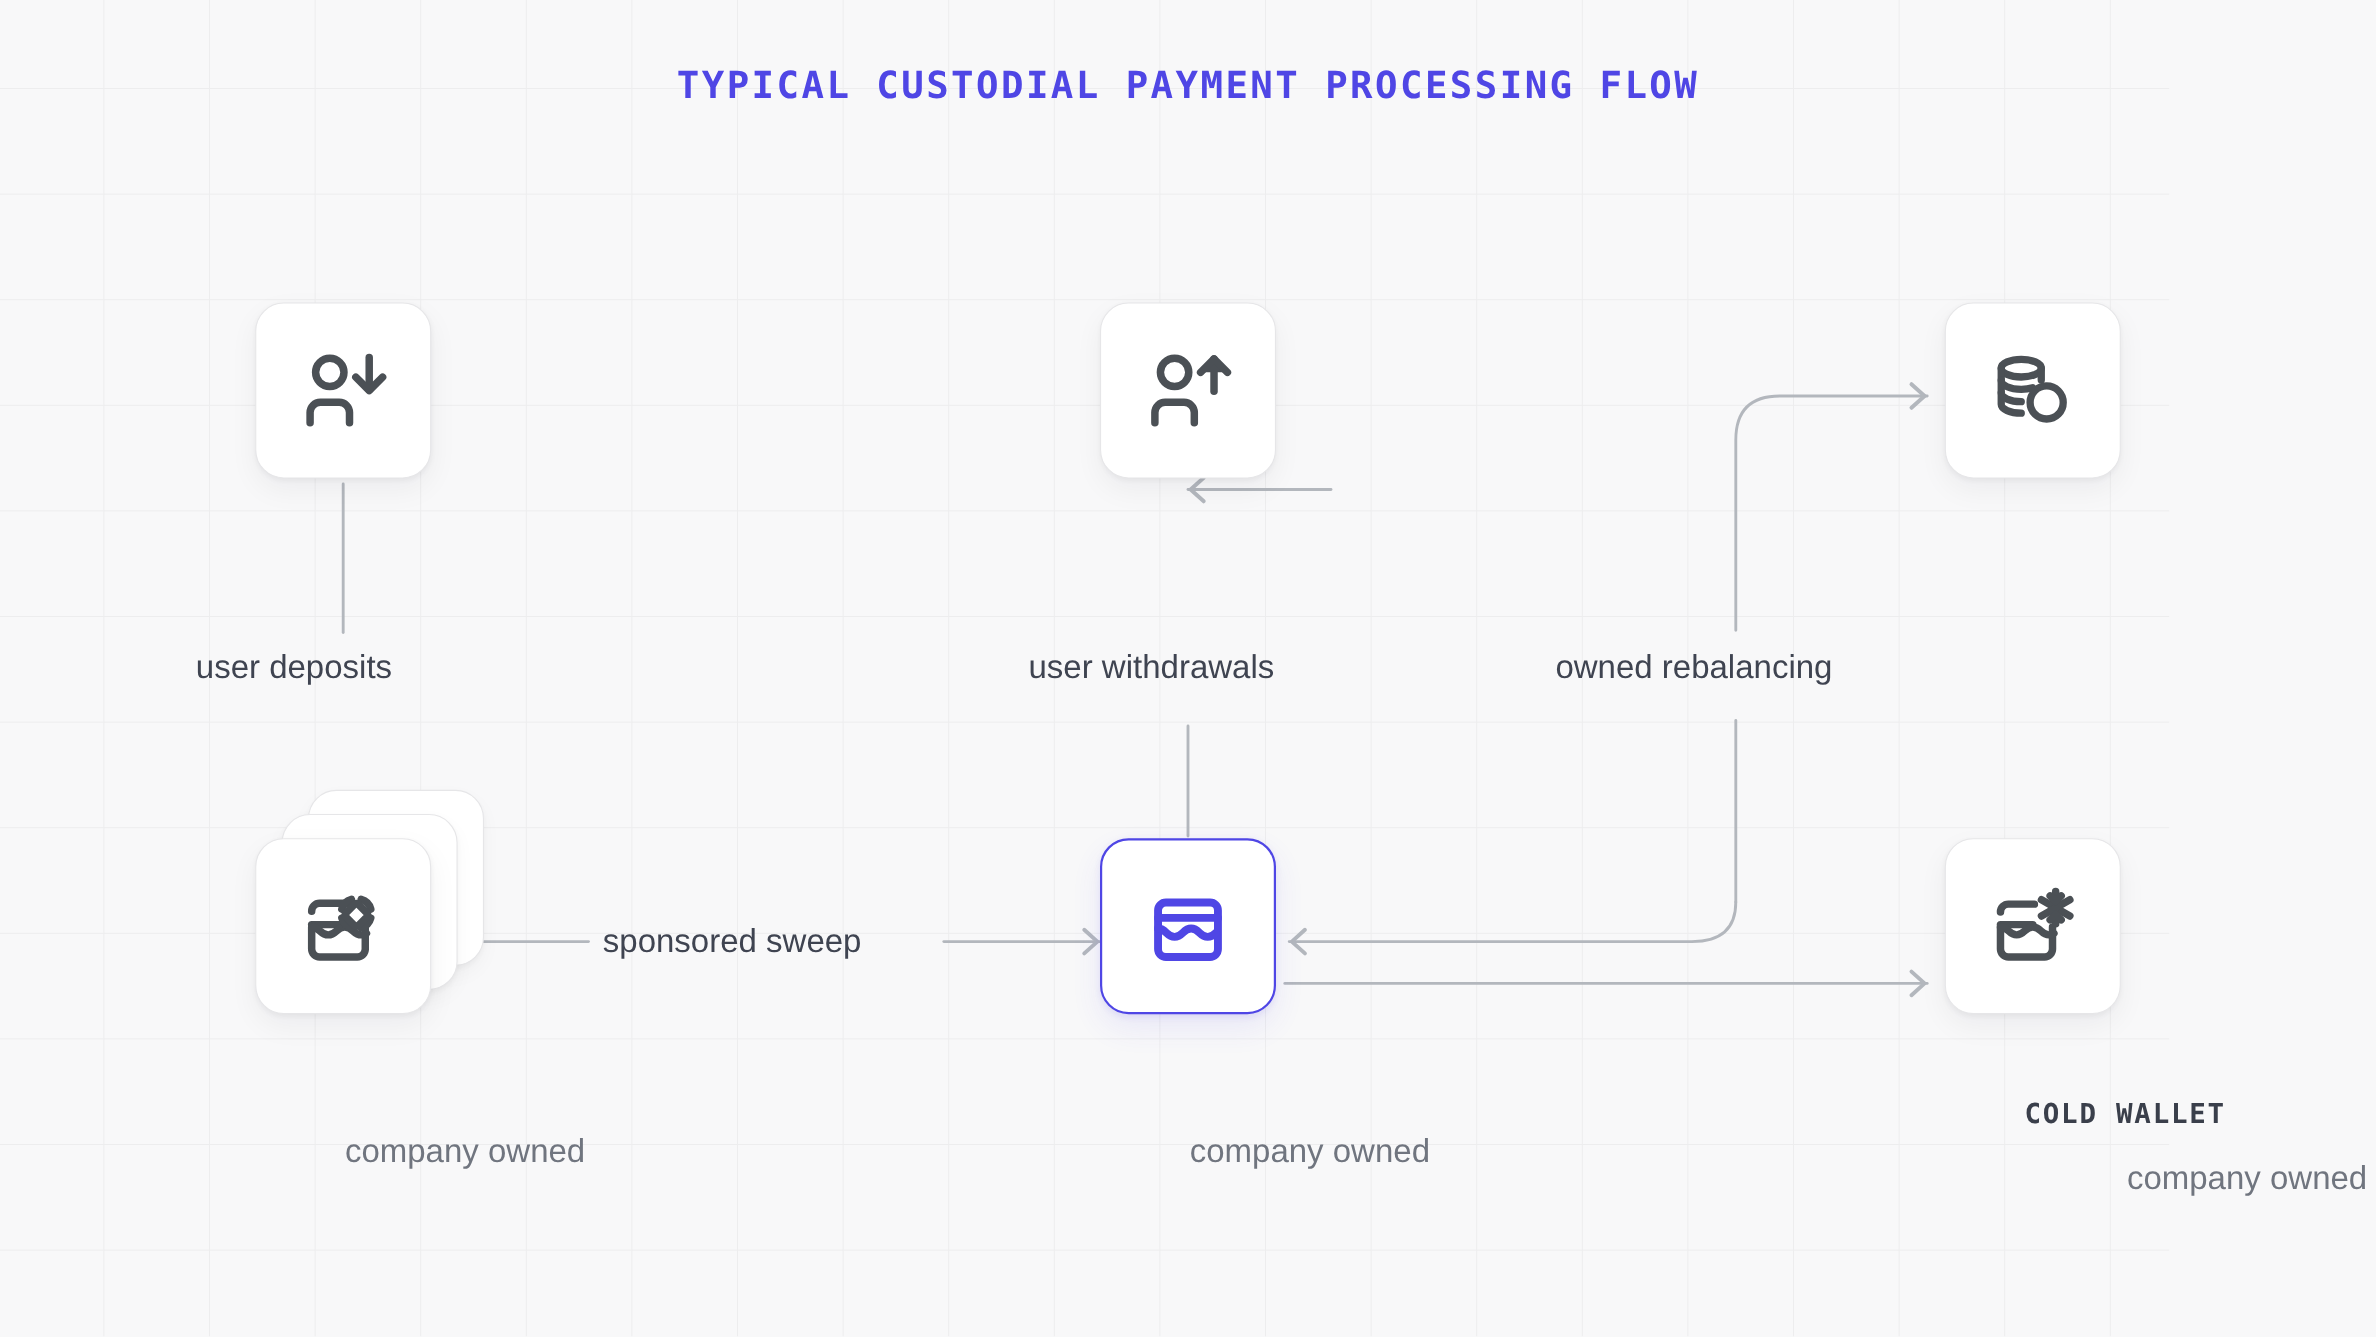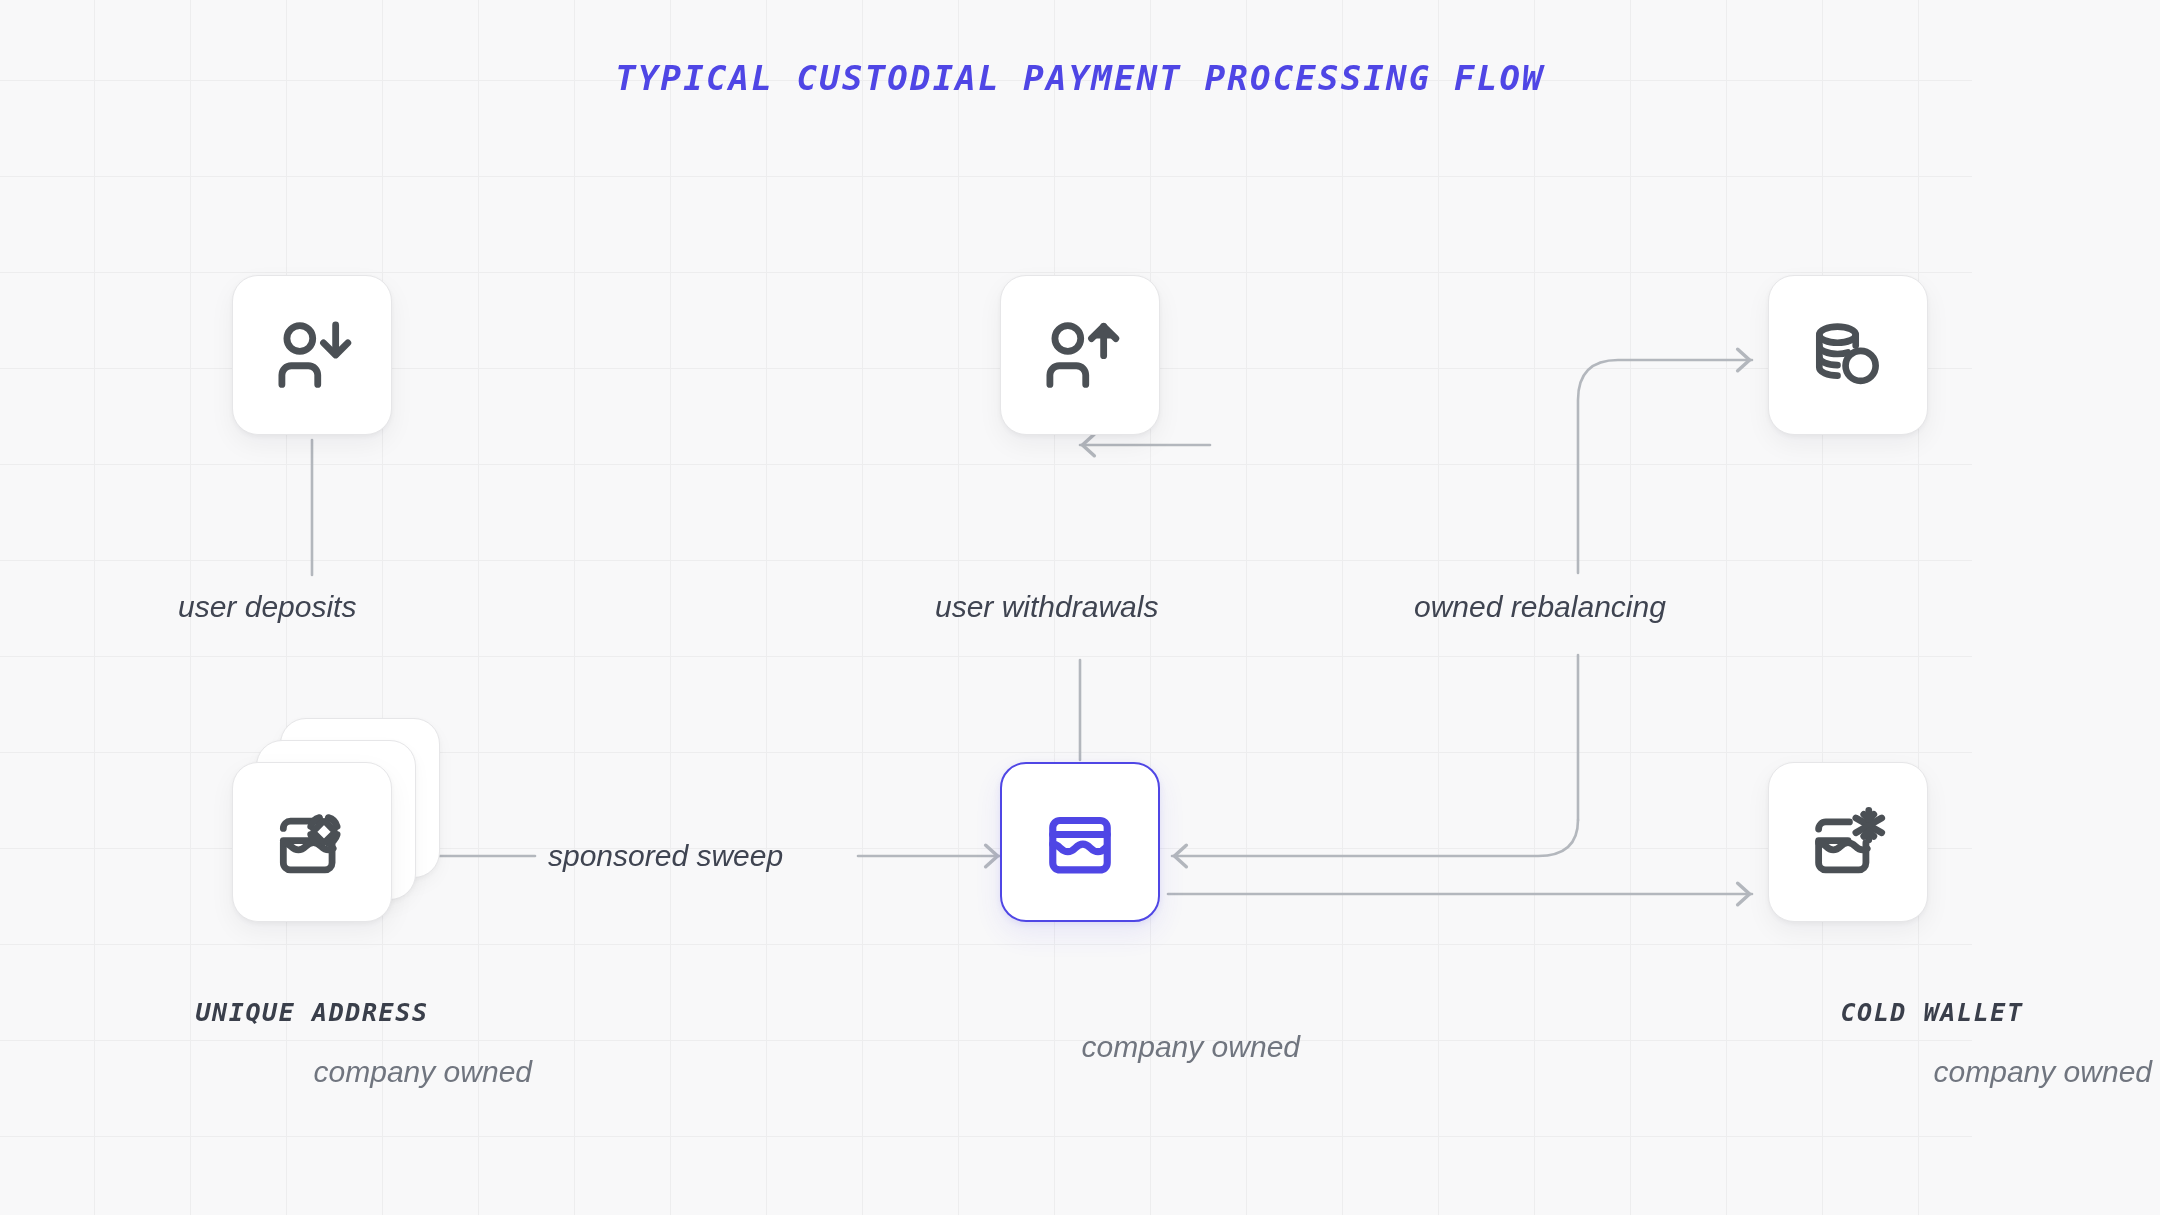--- a/index.html
+++ b/index.html
@@ -15,21 +15,20 @@
     position: relative;
     width: 1972px;
     height: 1215px;
     background-color: #f8f8f9;
     background-image:
       linear-gradient(to right, #ededee 1px, transparent 1px),
       linear-gradient(to bottom, #ededee 1px, transparent 1px);
     background-size: 96px 96px;
     background-position: -2px -16px;
     font-family: "Liberation Sans", sans-serif;
-    font-style: italic;
   }
 
   
   .title {
     position: absolute;
     top: 58px;
     left: 0;
     width: 2160px;
     text-align: center;
     font-family: "DejaVu Sans Mono", "Liberation Mono", monospace;
@@ -242,21 +241,20 @@
         <path d="M17.8 3.2v8.2"></path>
         <path d="M14.2 5.3l7.2 4.1"></path>
         <path d="M21.4 5.3l-7.2 4.1"></path>
         <path d="M16.4 4.3l1.4 1.4 1.4-1.4"></path>
         <path d="M16.4 10.4l1.4-1.4 1.4 1.4"></path>
       </svg>
     </span>
   </div>
 
   <div class="caption" style="left:92px; top:1000px;">
-    <span class="name">UNIQUE ADDRESS</span>
     <span class="sub">company owned</span>
   </div>
 
   <div class="caption accent" style="left:860px; top:1000px;">
     <span class="sub">company owned</span>
   </div>
 
   <div class="caption" style="left:1712px; top:1000px;">
     <span class="name">COLD WALLET</span>
     <span class="sub">company owned</span>

